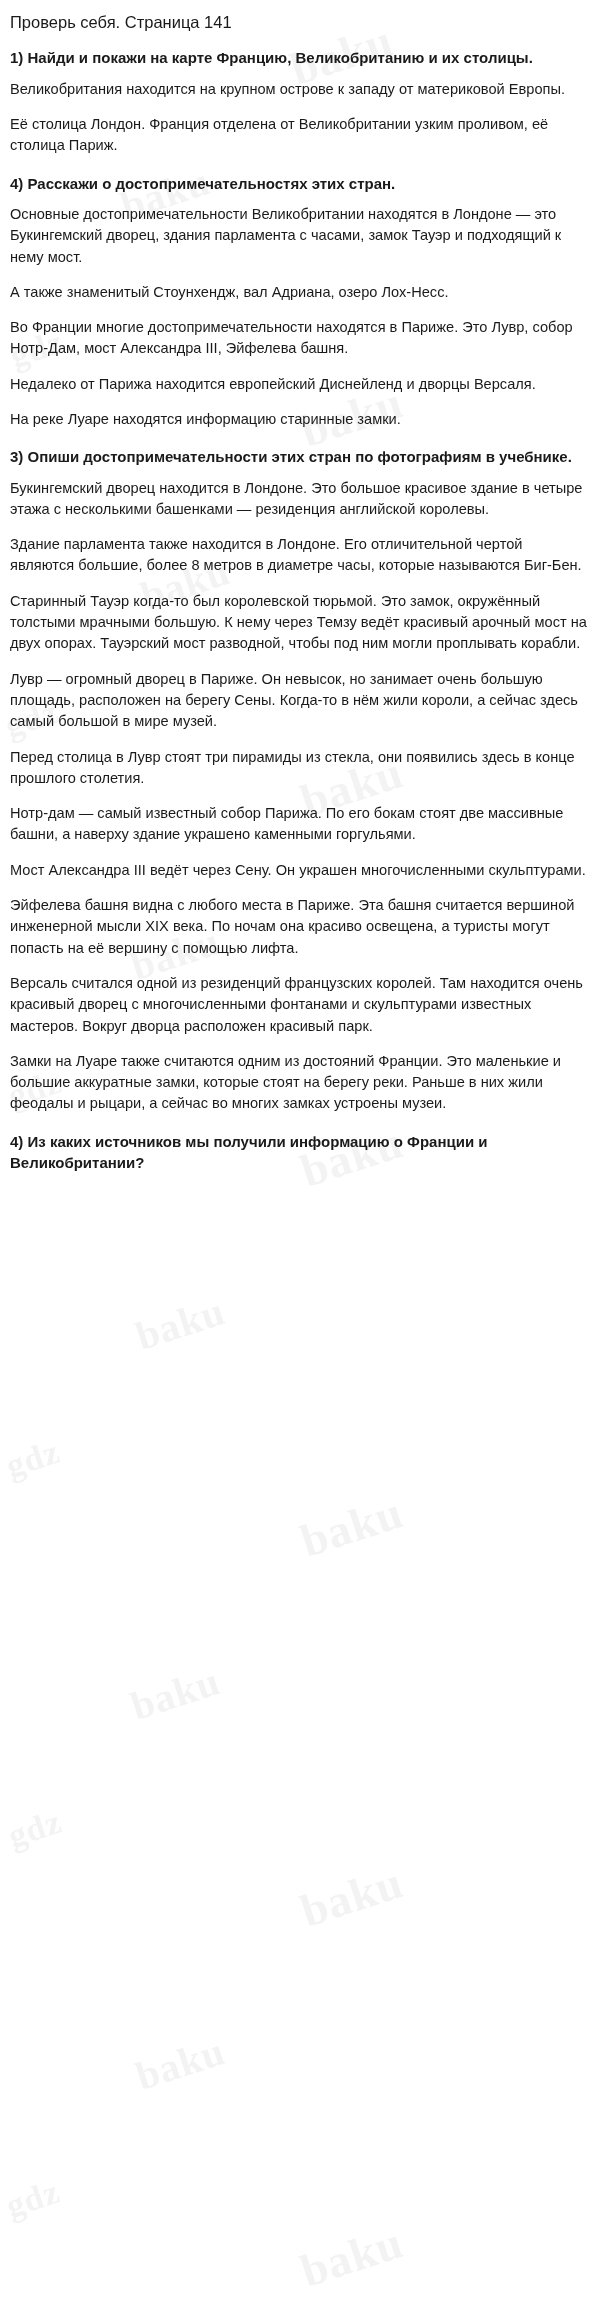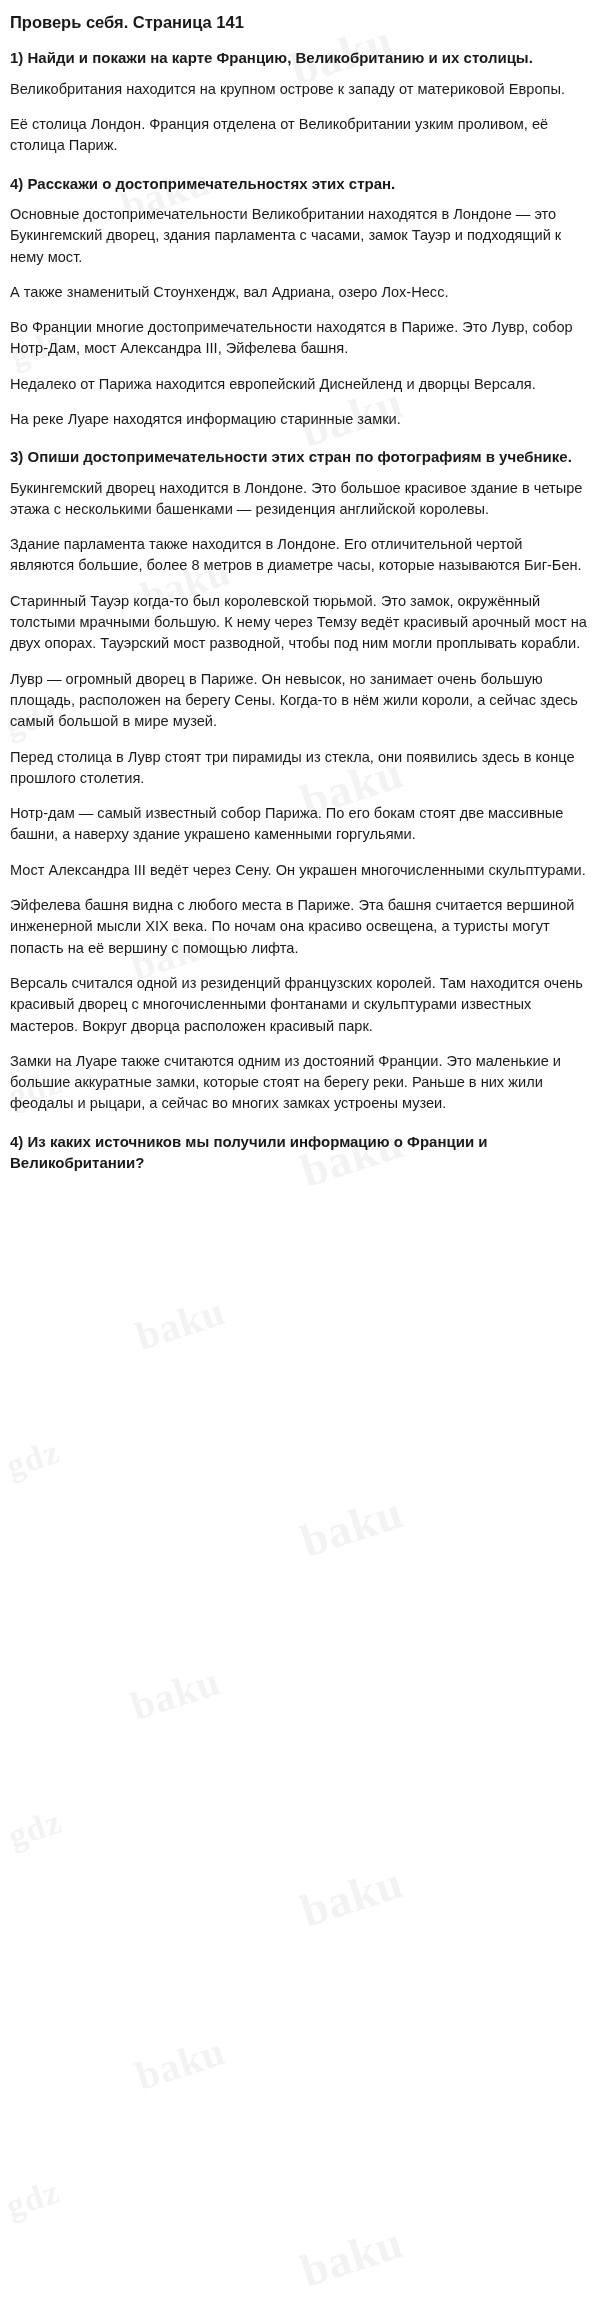--- a/index.html
+++ b/index.html
@@ -39,21 +39,21 @@
   .wm.big { font-size: 46px; }
   .wm.mid { font-size: 40px; }
   .wm.sm  { font-size: 34px; }
 
   .content {
     position: relative;
     z-index: 1;
   }
   h1.title {
     font-size: 16.5px;
-    font-weight: bold;
+    font-weight: normal;
     margin: 2px 0 14px 0;
     line-height: 1.3;
   }
   .q {
     font-size: 15px;
     font-weight: bold;
     line-height: 1.42;
     margin: 16px 0 10px 0;
   }
   .q:first-of-type { margin-top: 6px; }

